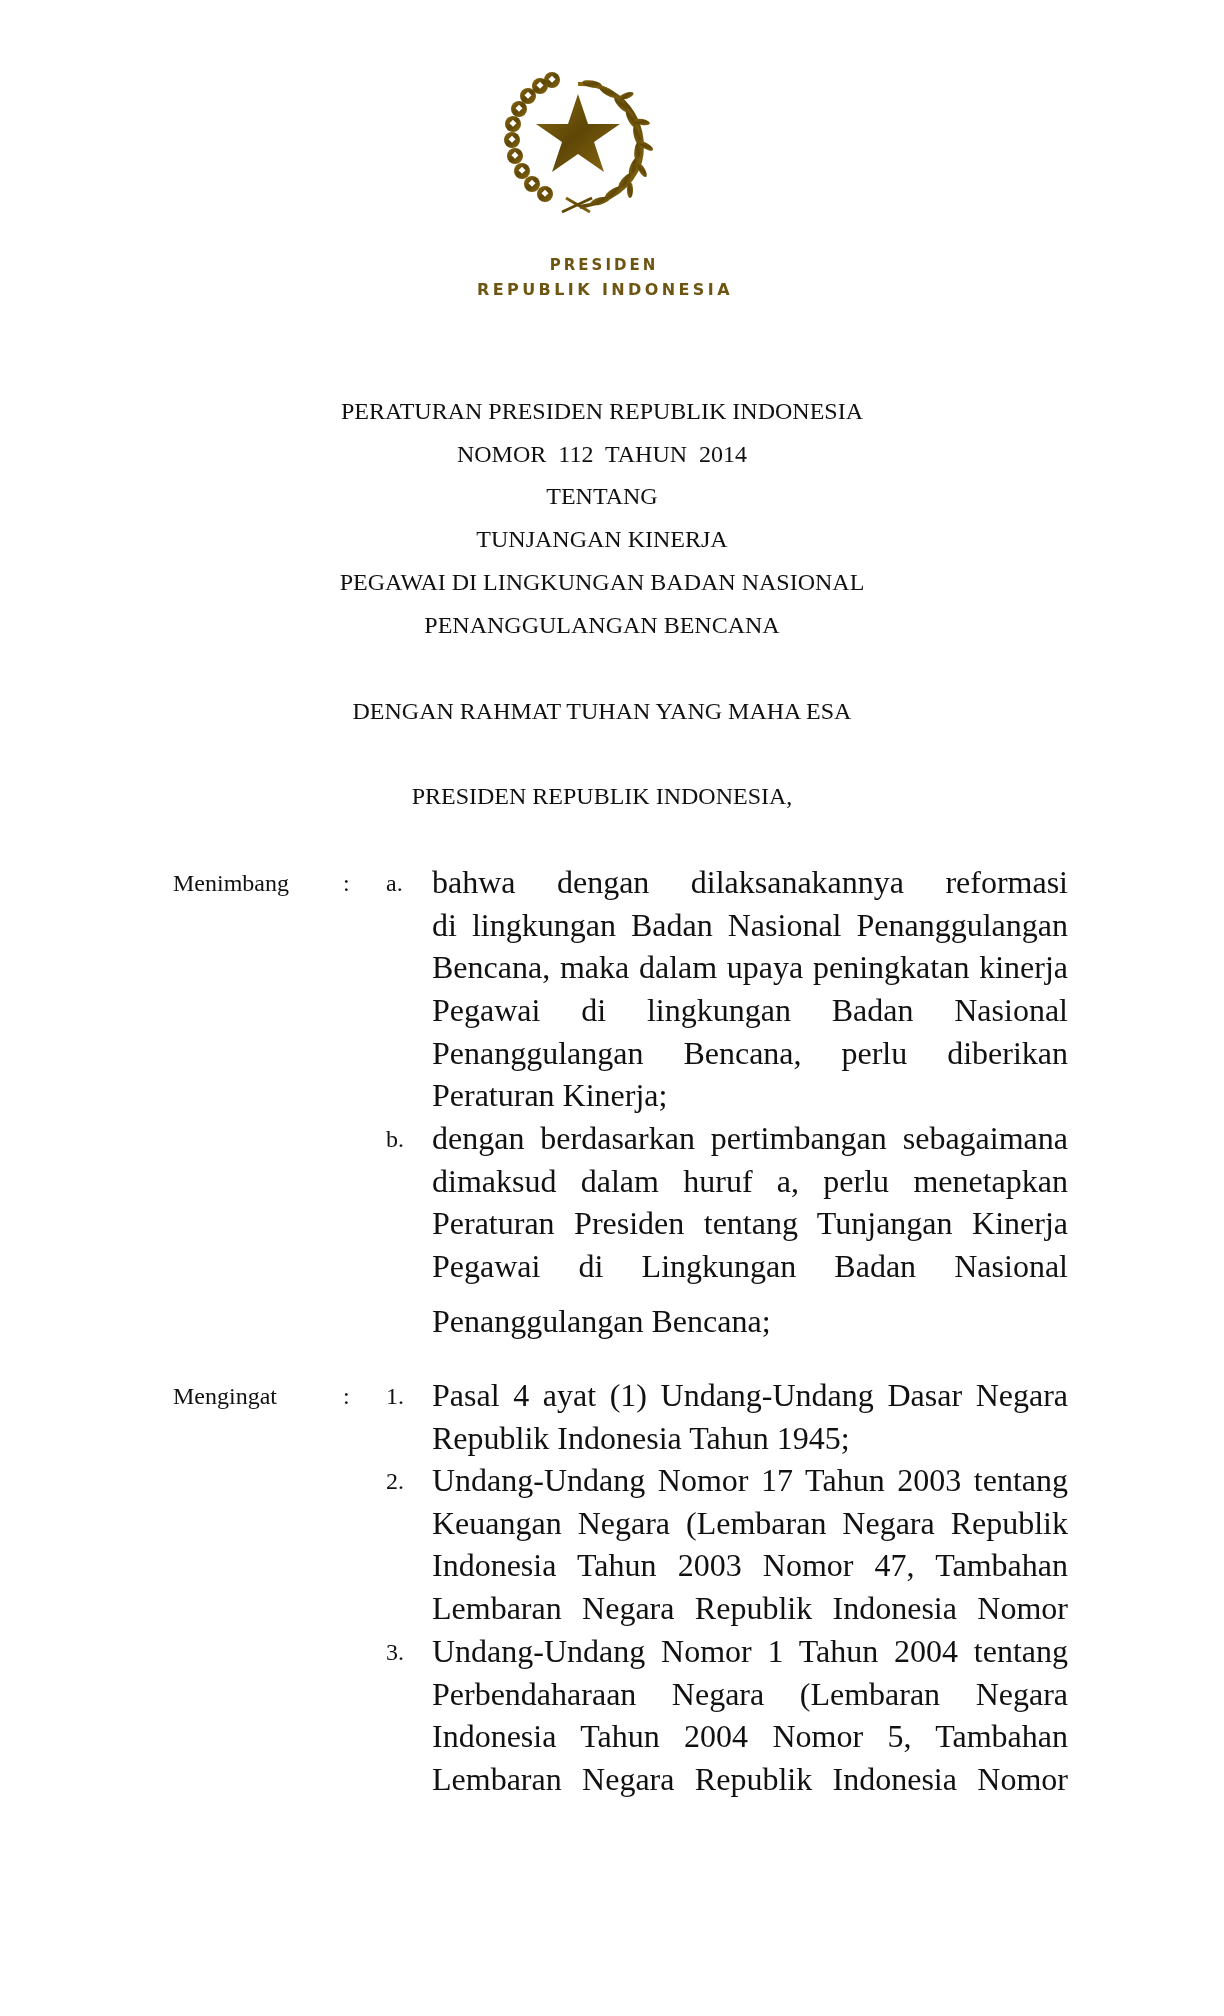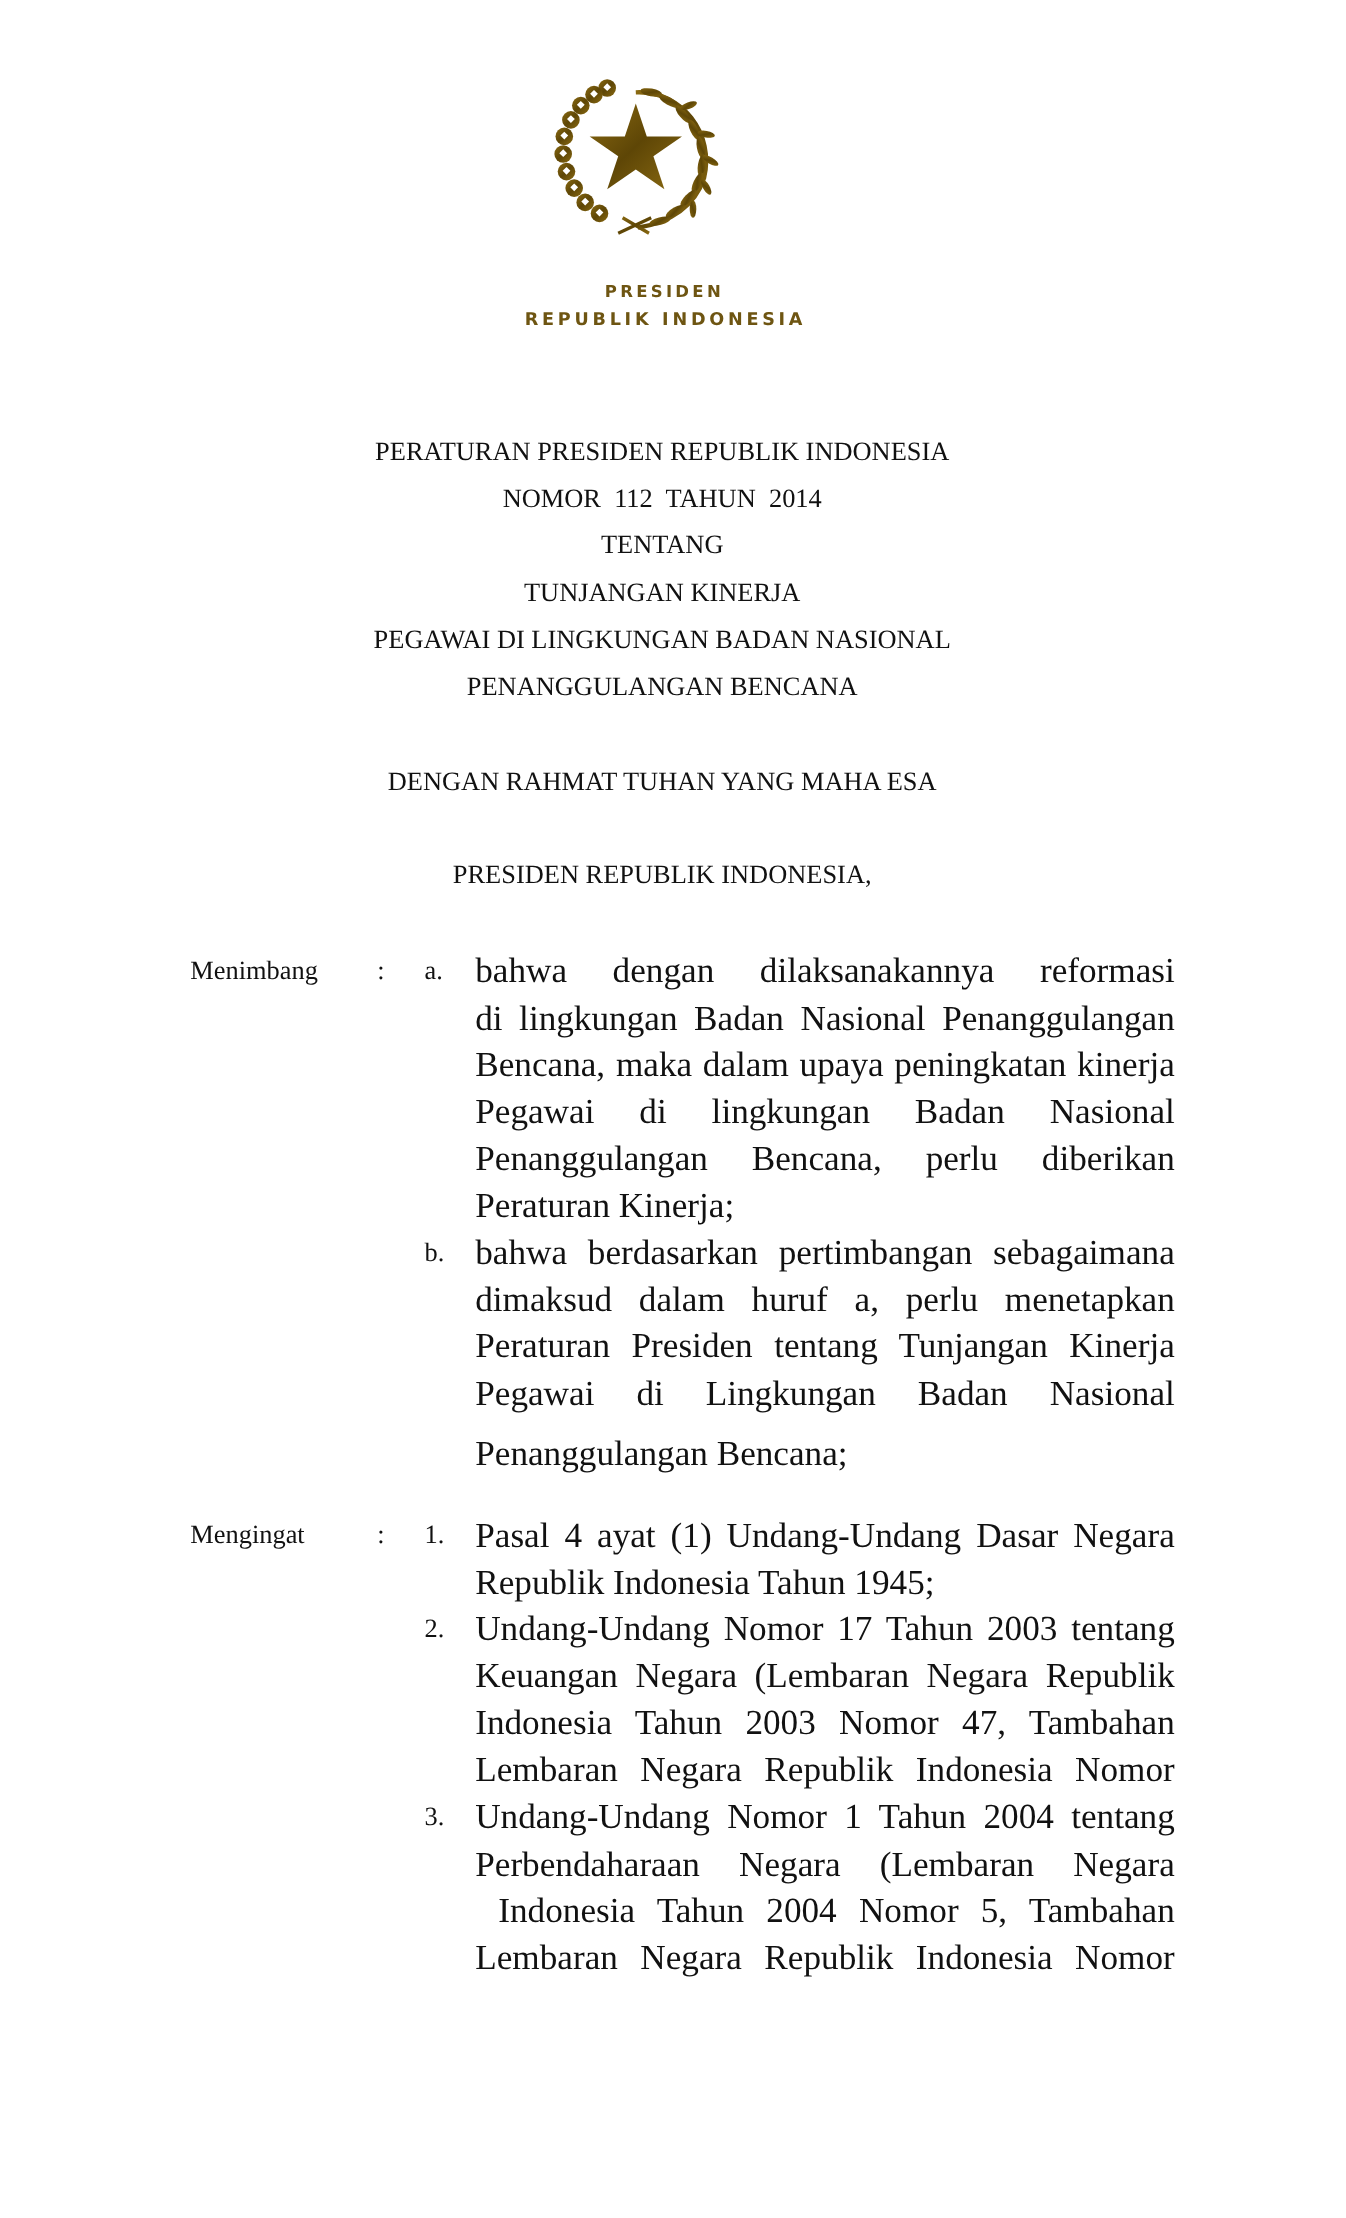--- a/index.html
+++ b/index.html
@@ -102,21 +102,21 @@
   <span class="ln" style="white-space: normal; overflow: hidden;">bahwa dengan dilaksanakannya reformasi birokrasi</span>
   <span class="ln" style="white-space: normal; overflow: hidden;">di lingkungan Badan Nasional Penanggulangan</span>
   <span class="ln" style="white-space: normal; overflow: hidden;">Bencana, maka dalam upaya peningkatan kinerja</span>
   <span class="ln" style="white-space: normal; overflow: hidden;">Pegawai di lingkungan Badan Nasional</span>
   <span class="ln" style="white-space: normal; overflow: hidden;">Penanggulangan Bencana, perlu diberikan</span>
   <span class="ln last" style="white-space: normal; overflow: hidden;">Peraturan Kinerja;</span>
 </div>
 
 <div class="num" style="top:1124px">b.</div>
 <div class="para" style="top:1117px">
-  <span class="ln" style="white-space: normal; overflow: hidden;">bahwa berdasarkan pertimbangan sebagaimana</span>
+  <span class="ln" style="white-space: normal; overflow: hidden;">dengan berdasarkan pertimbangan sebagaimana</span>
   <span class="ln" style="white-space: normal; overflow: hidden;">dimaksud dalam huruf a, perlu menetapkan</span>
   <span class="ln" style="white-space: normal; overflow: hidden;">Peraturan Presiden tentang Tunjangan Kinerja</span>
   <span class="ln" style="white-space: normal; overflow: hidden;">Pegawai di Lingkungan Badan Nasional</span>
   <span class="ln last" style="white-space: normal; overflow: hidden; margin-top: 12px;">Penanggulangan Bencana;</span>
 </div>
 
 <div class="label" style="top:1381px">Mengingat</div>
 <div class="colon" style="top:1381px">:</div>
 
 <div class="num" style="top:1381px">1.</div>
@@ -130,15 +130,15 @@
   <span class="ln" style="white-space: normal; overflow: hidden;">Undang-Undang Nomor 17 Tahun 2003 tentang</span>
   <span class="ln" style="white-space: normal; overflow: hidden;">Keuangan Negara (Lembaran Negara Republik</span>
   <span class="ln" style="white-space: normal; overflow: hidden;">Indonesia Tahun 2003 Nomor 47, Tambahan</span>
   <span class="ln last" style="white-space: normal; overflow: hidden;">Lembaran Negara Republik Indonesia Nomor 2240);</span>
 </div>
 
 <div class="num" style="top:1637px">3.</div>
 <div class="para" style="top:1630px">
   <span class="ln" style="white-space: normal; overflow: hidden;">Undang-Undang Nomor 1 Tahun 2004 tentang</span>
   <span class="ln" style="white-space: normal; overflow: hidden;">Perbendaharaan Negara (Lembaran Negara Republik</span>
-  <span class="ln" style="white-space: normal; overflow: hidden; margin-left: 21px;">Indonesia Tahun 2004 Nomor 5, Tambahan</span>
+  <span class="ln" style="white-space: normal; overflow: hidden;">Indonesia Tahun 2004 Nomor 5, Tambahan</span>
   <span class="ln last" style="white-space: normal; overflow: hidden;">Lembaran Negara Republik Indonesia Nomor 4355);</span>
 </div>
 
 </body></html>

